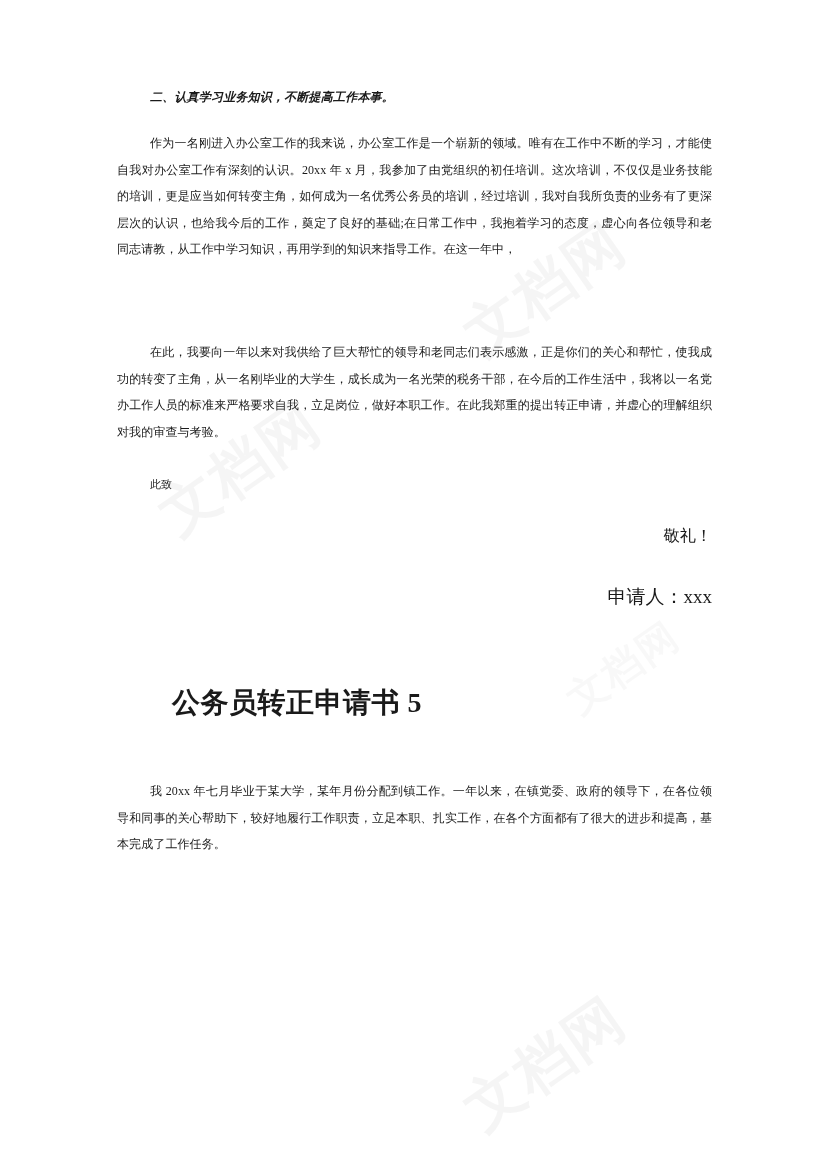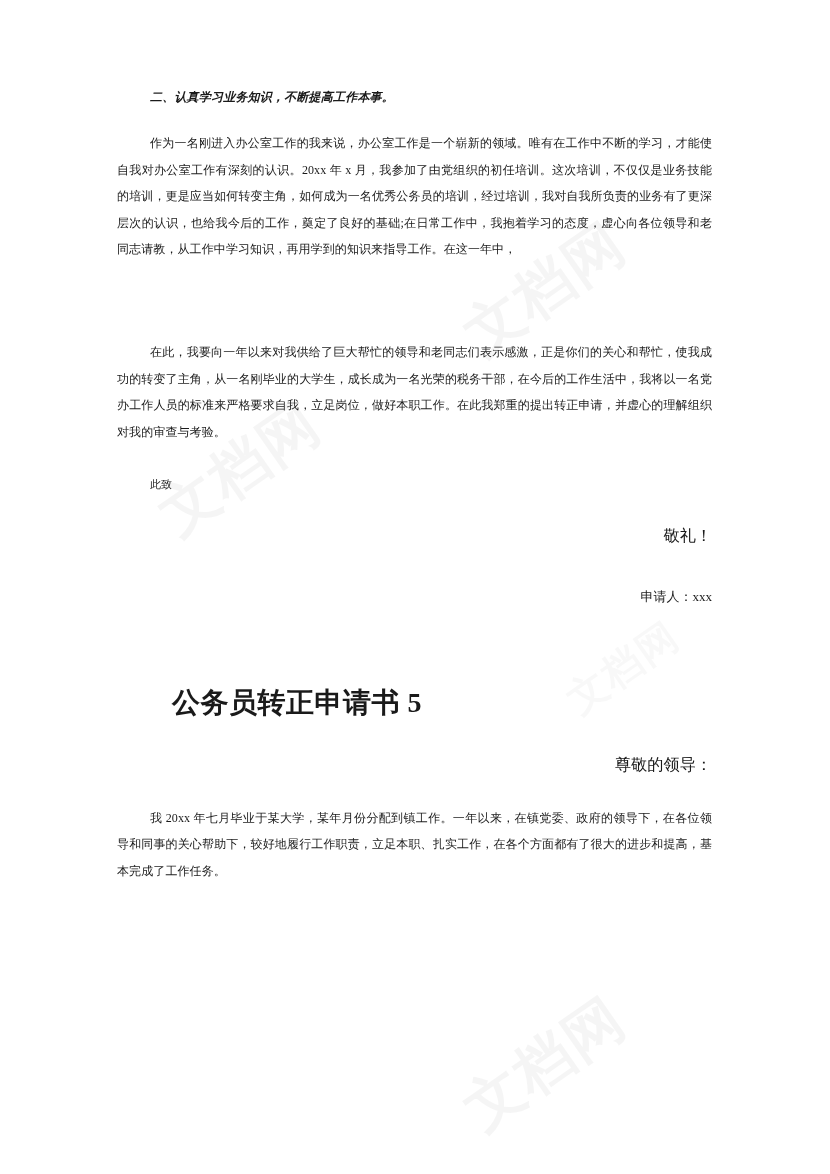--- a/index.html
+++ b/index.html
@@ -79,21 +79,21 @@
   }
 
   p.indent-line {
     font-size: 11px;
     line-height: 26.6px;
     margin: 0;
     text-indent: 33px;
   }
 
   p.right-line {
-    font-size: 13px;
+    font-size: 19px;
     line-height: 26.6px;
     margin: 0;
     text-align: right;
   }
 
   h1.doc-title {
     font-size: 28px;
     font-weight: bold;
     line-height: 1.35;
     margin: 0;
@@ -156,20 +156,19 @@
 
     <div class="gap-sign-date"></div>
 
 
     <div class="gap-date-title"></div>
 
     <h1 class="doc-title">公务员转正申请书 5</h1>
 
     <div class="gap-title-greet"></div>
 
-    <p class="plain">尊敬的领导：</p>
 
     <div class="gap-greet-para"></div>
 
     <p class="para">我 20xx 年七月毕业于某大学，某年月份分配到镇工作。一年以来，在镇党委、政府的领导下，在各位领导和同事的关心帮助下，较好地履行工作职责，立足本职、扎实工作，在各个方面都有了很大的进步和提高，基本完成了工作任务。</p>
 
   </div>
 </div>
 
 </body></html>

